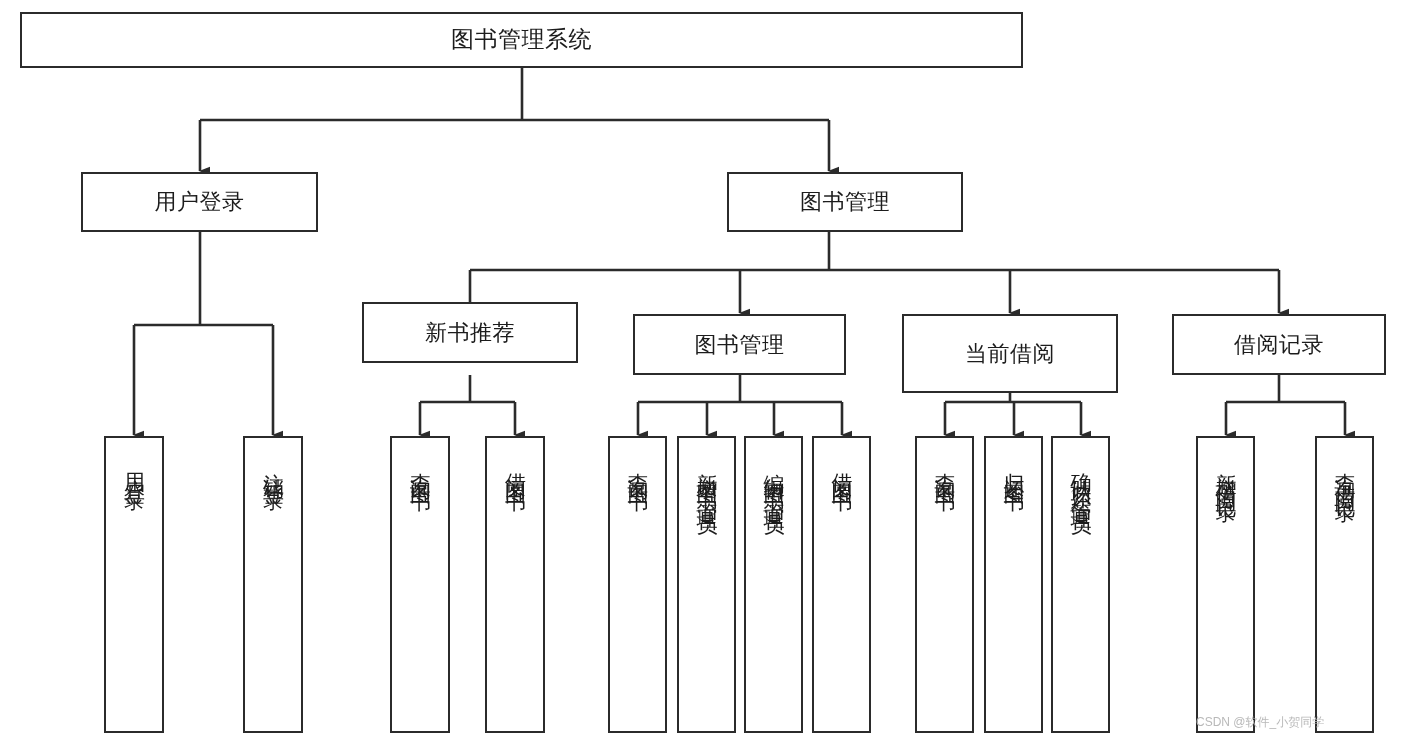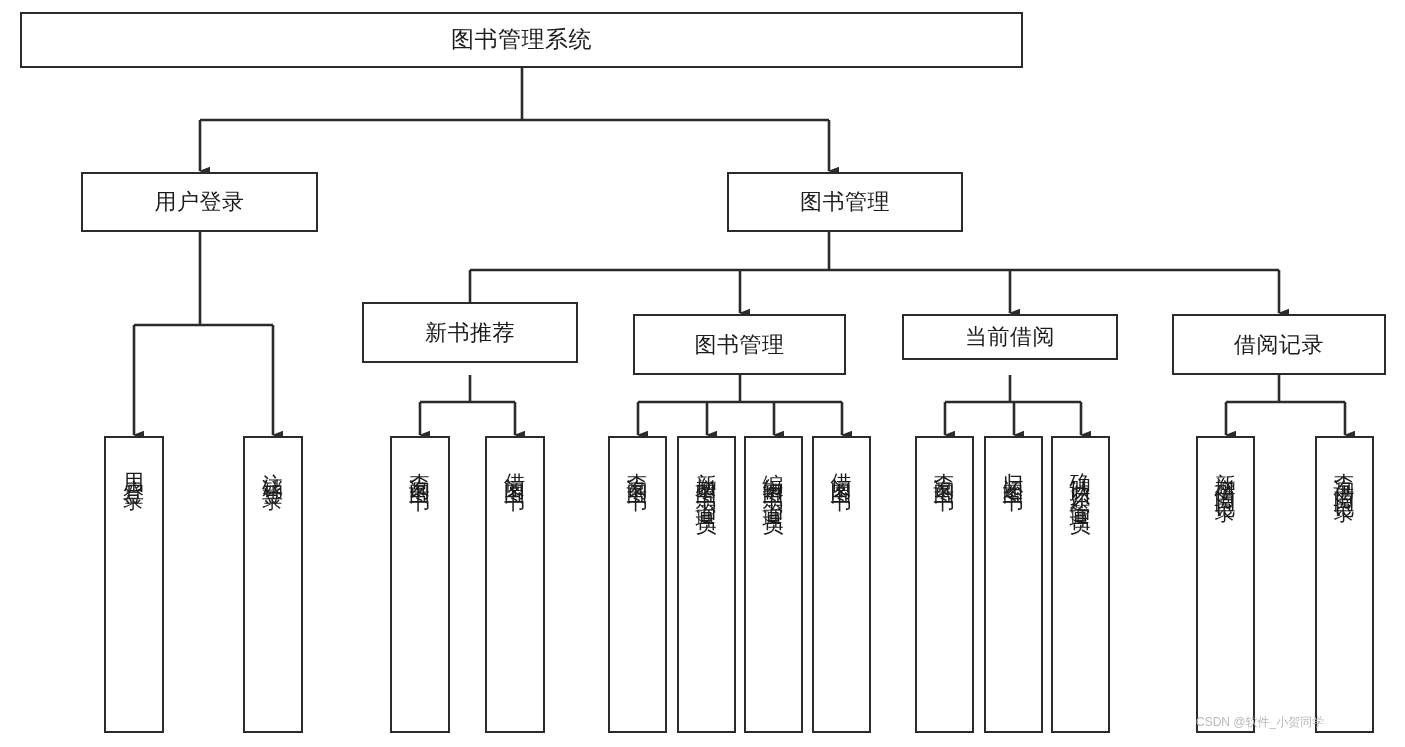--- a/index.html
+++ b/index.html
@@ -36,20 +36,21 @@
     justify-content: center;
     z-index: 3;
   }
   .node-label {
     font-size: 21px;
     line-height: 1.18;
     color: #1c1c1c;
     letter-spacing: 0.5px;
     white-space: pre-line;
     text-align: right;
+    font-family: Liberation Serif, serif;
   }
   .node.vertical {
     align-items: flex-start;
     padding-top: 18px;
   }
   .node.vertical .node-label {
     writing-mode: vertical-rl;
     text-orientation: upright;
     letter-spacing: 6px;
     font-size: 21px;
@@ -130,21 +131,21 @@
       </div>
       <div class="node level-1" style="left: 711px; top: 172px; width: 236px; height: 60px; margin-left: 16px;">
         <span class="node-label">图书管理</span>
       </div>
       <div class="node level-2" style="left: 362px; top: 302px; width: 216px; height: 61px;">
         <span class="node-label">新书推荐</span>
       </div>
       <div class="node level-2" style="left: 633px; top: 314px; width: 213px; height: 61px;">
         <span class="node-label">图书管理</span>
       </div>
-      <div class="node level-2" style="left: 902px; top: 314px; width: 216px; height: 46px;">
+      <div class="node level-2" style="left: 902px; top: 314px; width: 216px; height: 79px;">
         <span class="node-label">当前借阅</span>
       </div>
       <div class="node level-2" style="left: 1172px; top: 314px; width: 214px; height: 61px;">
         <span class="node-label">借阅记录</span>
       </div>
       <div class="node level-3 vertical" style="left: 104px; top: 436px; width: 60px; height: 297px;">
         <span class="node-label">用户登录</span>
       </div>
       <div class="node level-3 vertical" style="left: 243px; top: 436px; width: 60px; height: 297px;">
         <span class="node-label">注销登录</span>

